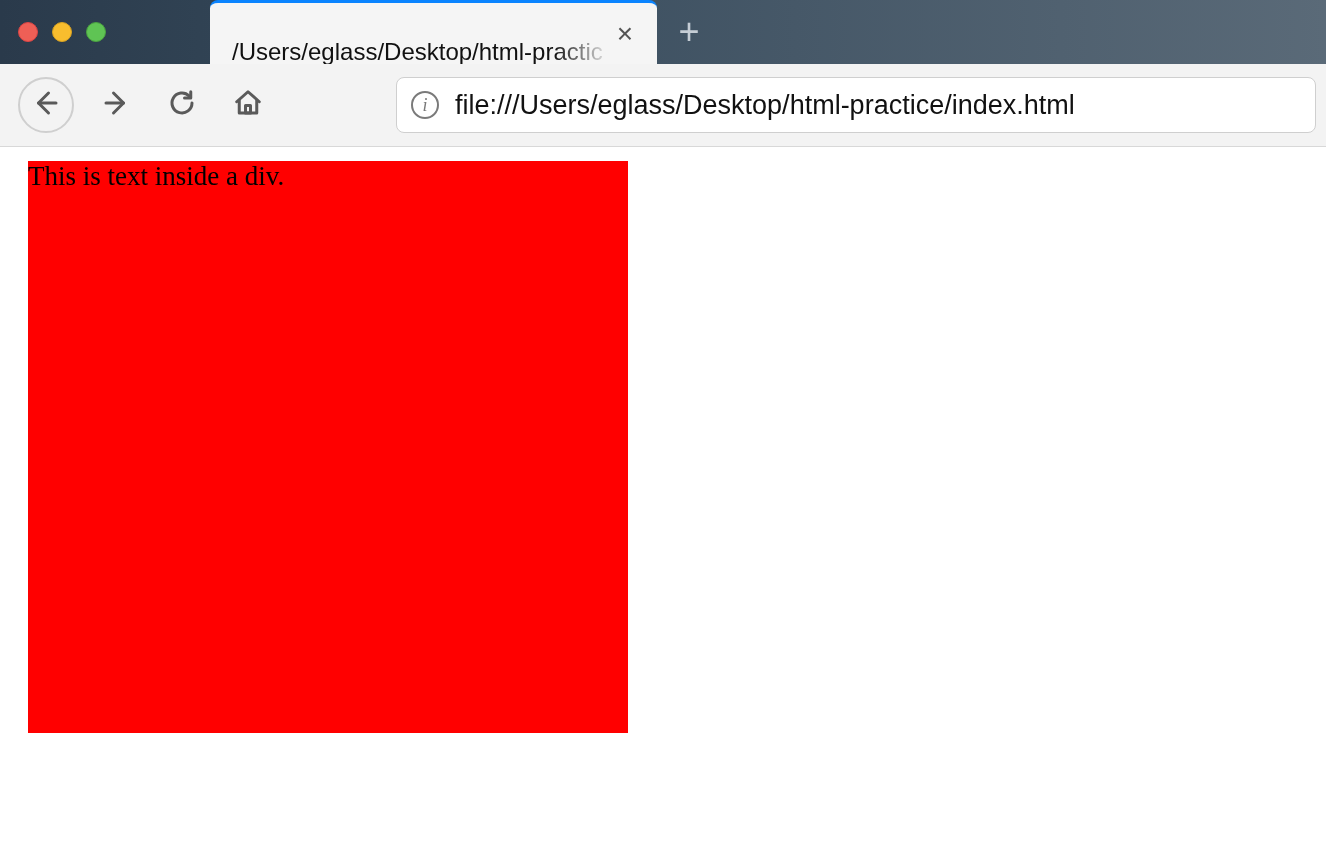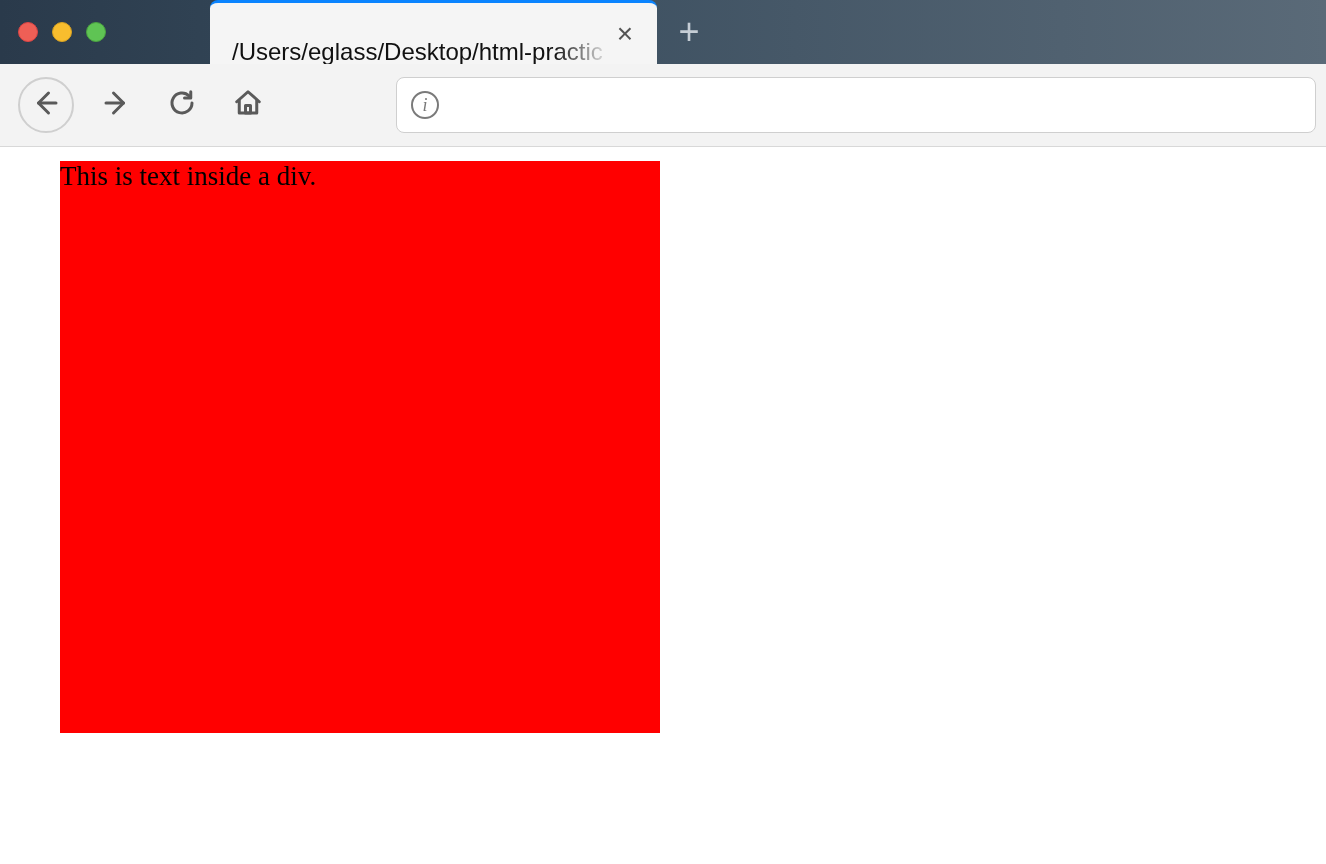--- a/index.html
+++ b/index.html
@@ -114,21 +114,21 @@
       display: flex; align-items: center; justify-content: center;
       color: #7a7a7a;
       font-family: Georgia, serif;
       font-style: italic;
       font-size: 18px;
       line-height: 1;
     }
     .url-text { flex: 1; white-space: nowrap; overflow: hidden; }
 
     
-    .viewport { padding: 14px 0 0 28px; background: #fff; margin-left: 32px; }
+    .viewport { padding: 14px 0 0 28px; background: #fff; }
     .red-box {
       width: 600px;
       height: 572px;
       background: #ff0000;
       font-family: 'Times New Roman', Times, serif;
       font-size: 27px;
       color: #000;
     }
   </style>
 </head>
@@ -181,20 +181,21 @@
             <path d="M3 11 L12 3 L21 11"></path>
             <path d="M5 10 V20 H19 V10"></path>
             <rect x="10" y="14" width="4" height="6"></rect>
           </svg>
       </span>
     </div>
   </div>
 
   <div class="addressbar">
     <span class="info-icon">i</span>
+    <span class="url-text">file:///Users/eglass/Desktop/html-practice/index.html</span>
   </div>
 </div>
 
 <div class="viewport">
   <div class="red-box">
     <span>This is text inside a div.</span>
   </div>
 </div>
 
 </body></html>

